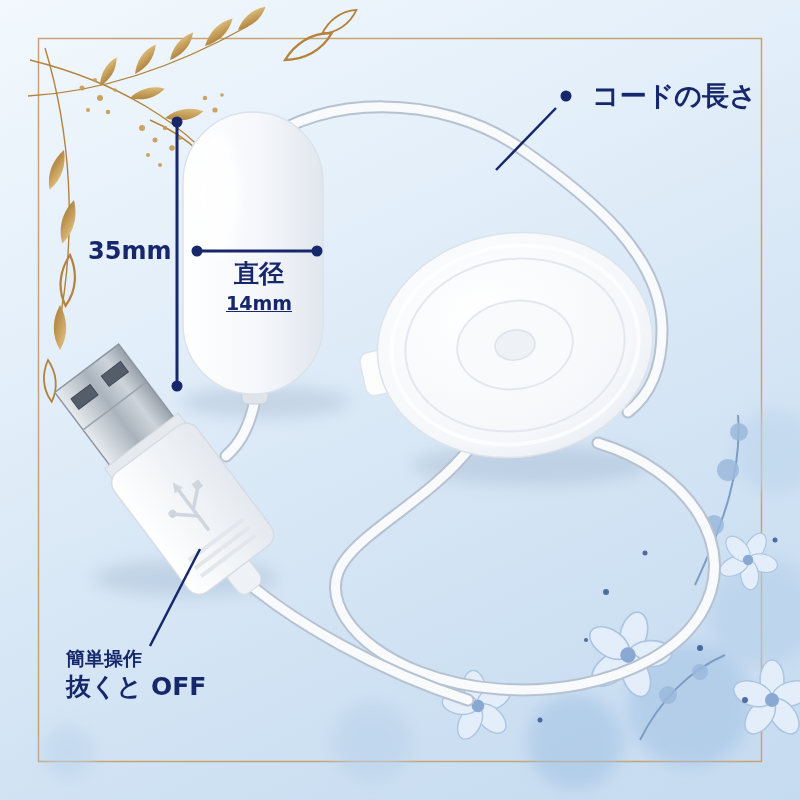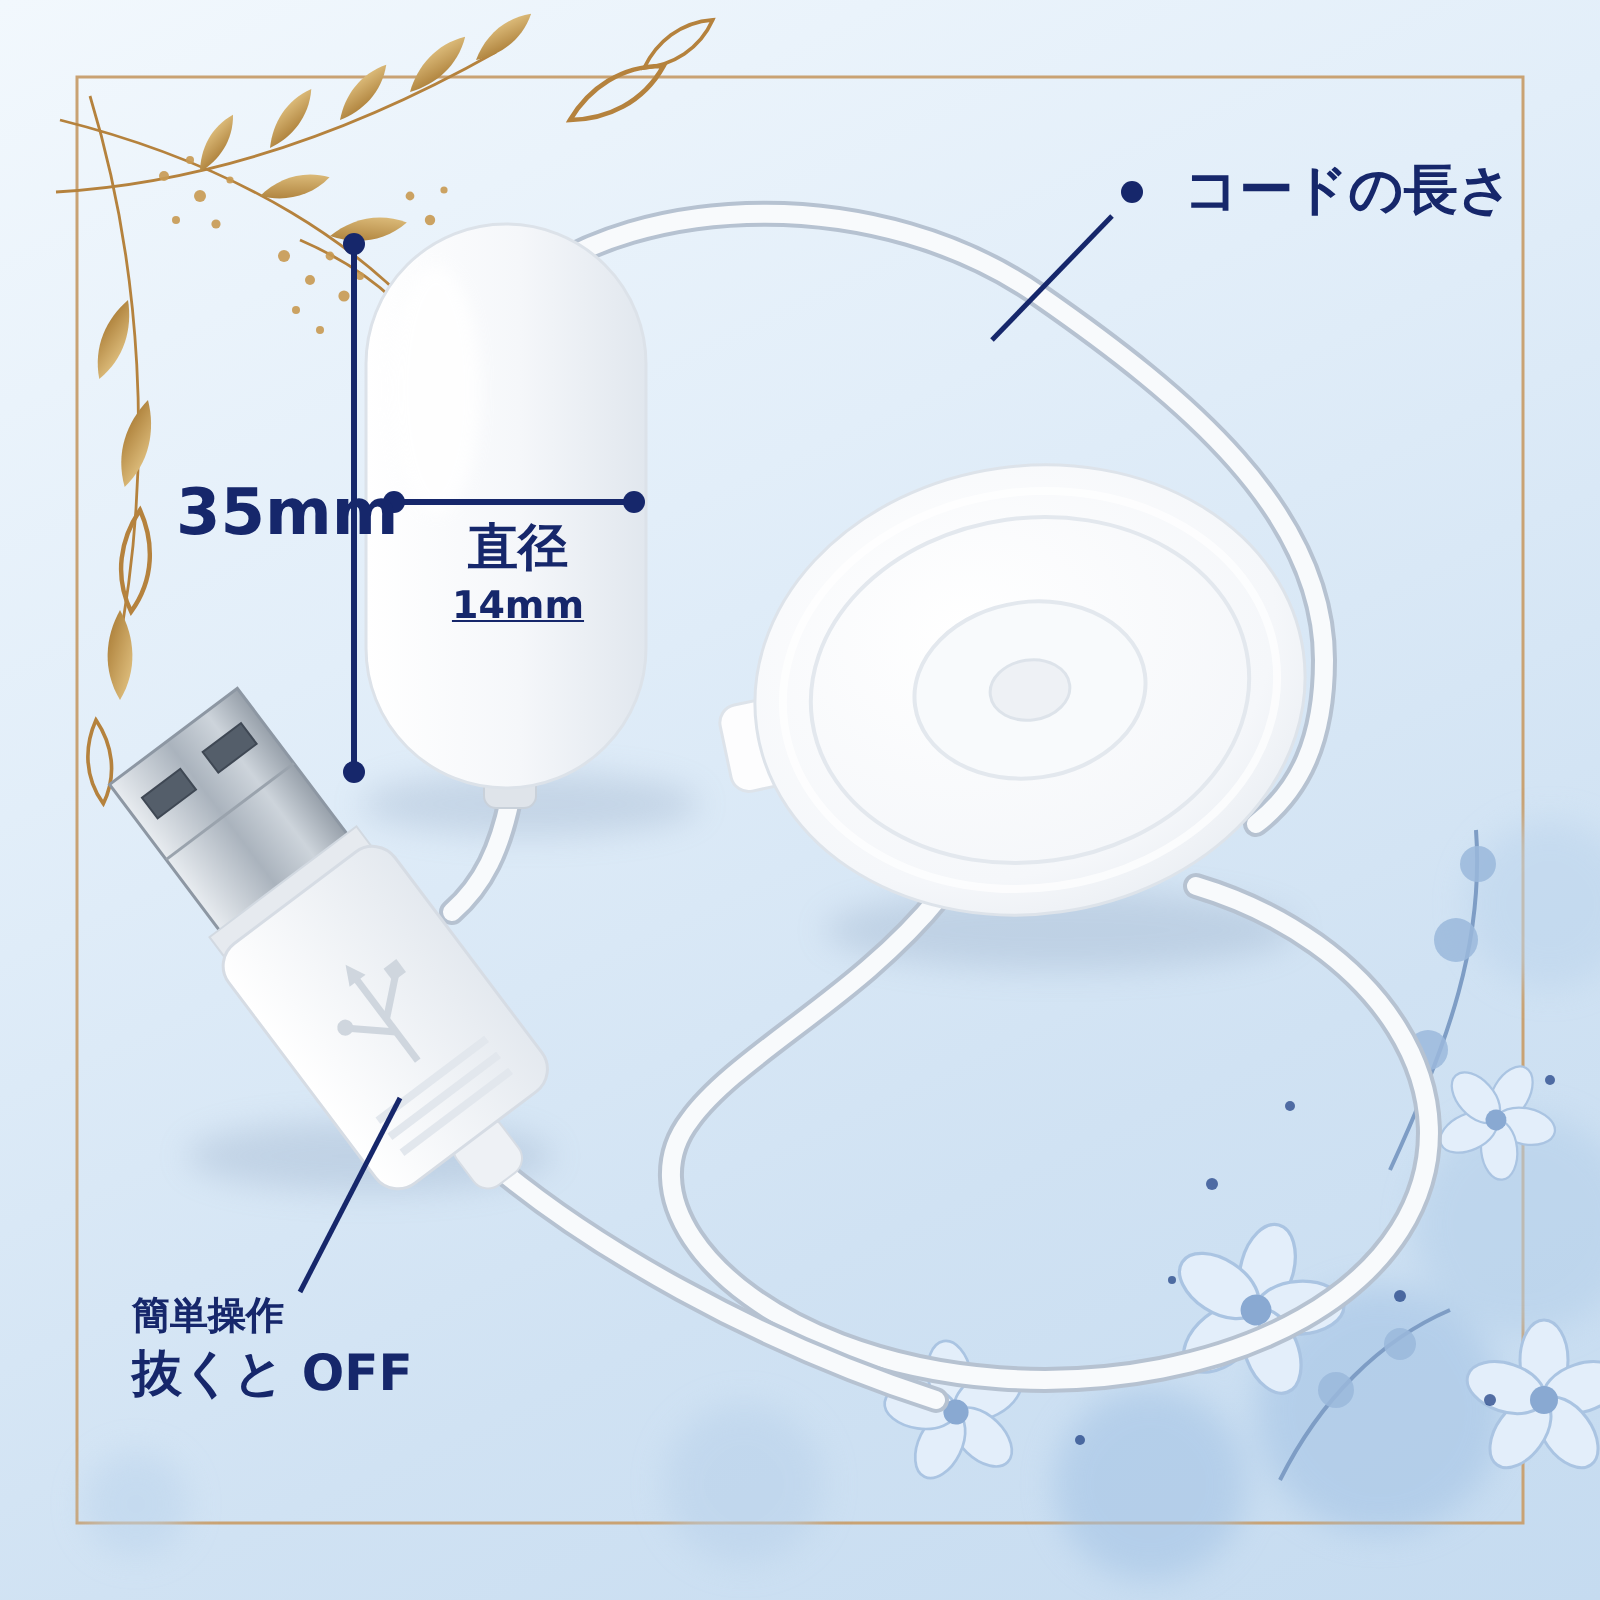--- a/index.html
+++ b/index.html
@@ -4,21 +4,21 @@
 <style>
   html,body{margin:0;padding:0;background:#ffffff;}
   .stage{
     position:relative;width:800px;height:800px;overflow:hidden;
     background:linear-gradient(155deg,#f2f8fd 0%,#e2eef9 35%,#d0e2f3 70%,#c5dbf0 100%);
     font-family:"DejaVu Sans","Liberation Sans",sans-serif;
   }
   svg.scene{position:absolute;left:0;top:0;z-index:1;}
   .note{position:absolute;z-index:2;color:#16276b;font-weight:bold;line-height:1.3;white-space:nowrap;}
   #cord{left:580px;top:78px;font-size:27px;text-align:center;margin-left:12px;}
-  #len35{left:88px;top:236px;font-size:32px;}
+  #len35{left:88px;top:236px;font-size:24px;}
   #dia{left:200px;top:258px;width:118px;text-align:center;font-size:25px;}
   #dia .v{font-size:19px;text-decoration:underline;}
   #op{left:66px;top:646px;font-size:25px;width:max-content;}
   #op .t{font-size:19px;}
   #op .l3{text-align:center;padding-right:12px;}
   .cable-under{fill:none;stroke:#b6c2d1;stroke-width:13;stroke-linecap:round;}
   .cable-over{fill:none;stroke:#f8fafc;stroke-width:9;stroke-linecap:round;}
   .dim{stroke:#16276b;stroke-width:3;fill:none;}
   .leader{stroke:#16276b;stroke-width:2.5;fill:none;}
   .dim-dot{fill:#16276b;}

